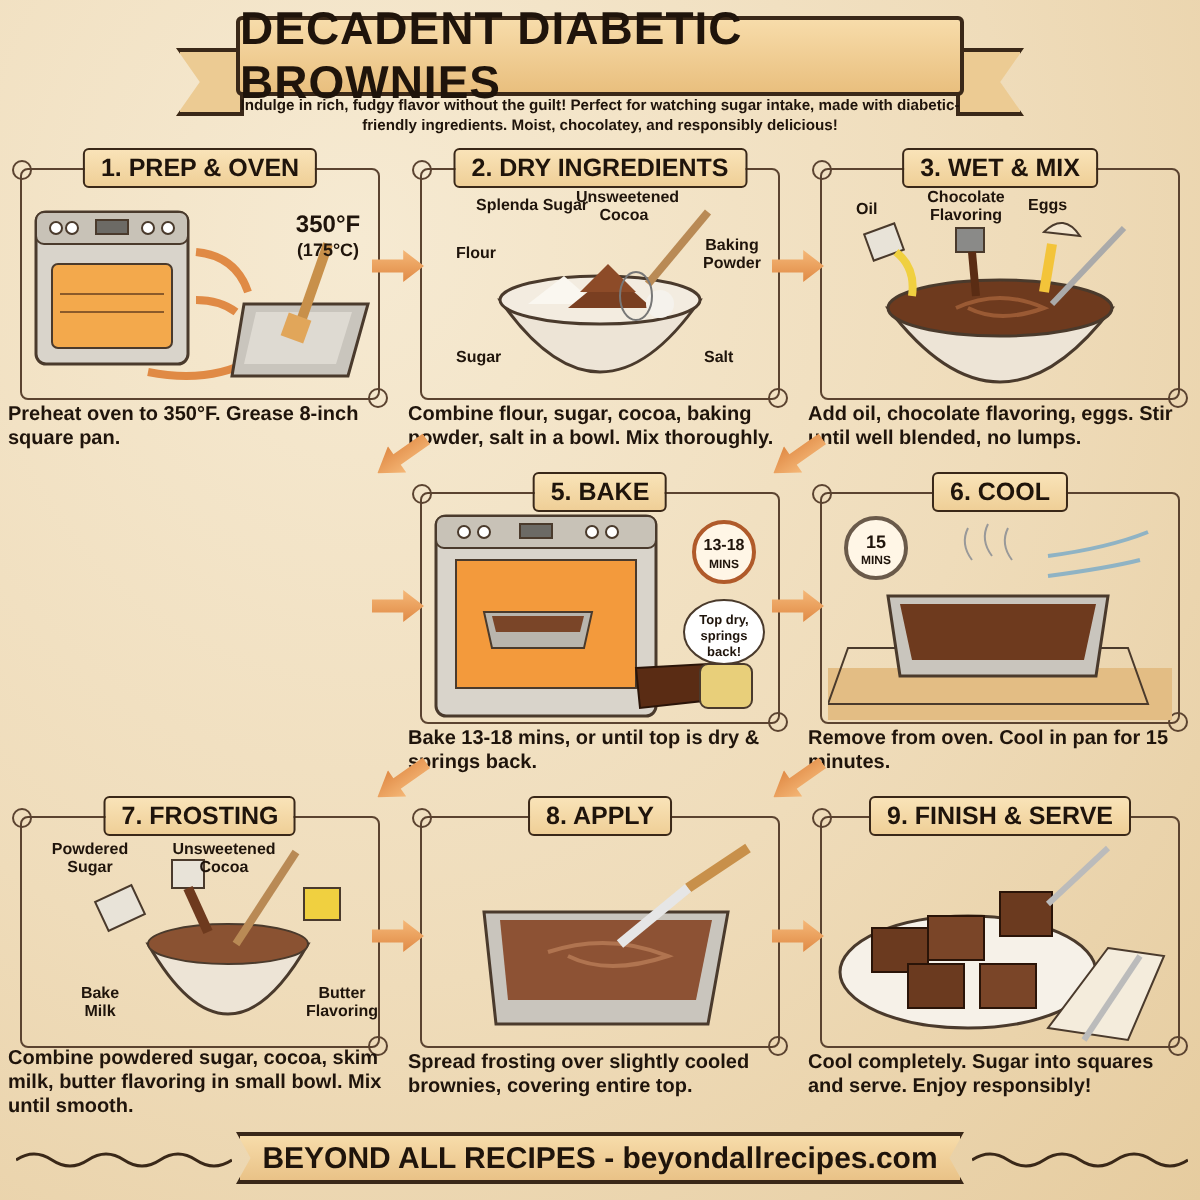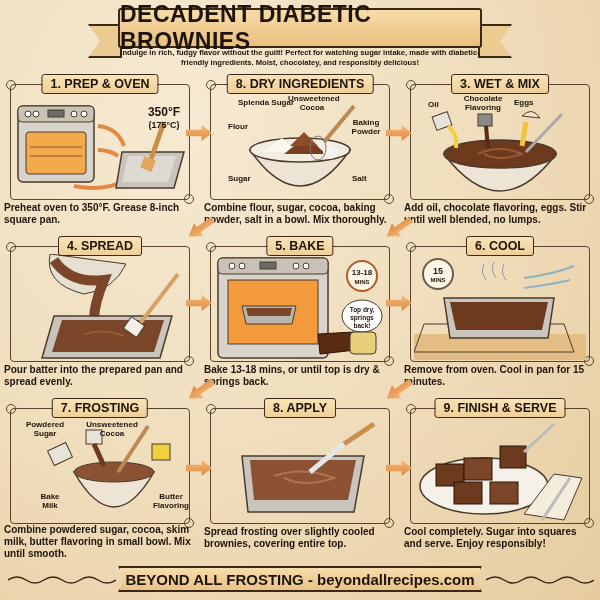--- a/index.html
+++ b/index.html
@@ -121,21 +121,21 @@
       <line x1="150" y1="30" x2="136" y2="70" stroke="#c8904a" stroke-width="5"></line>
       <rect x="128" y="66" width="12" height="12" fill="#e1a65a" transform="rotate(20 134 72)"></rect>
       <text x="150" y="24" font-size="12" font-weight="bold" text-anchor="middle" fill="#1f140b" font-family="Liberation Sans, sans-serif">350°F</text>
       <text x="150" y="36" font-size="9" font-weight="bold" text-anchor="middle" fill="#1f140b" font-family="Liberation Sans, sans-serif">(175°C)</text>
     </svg>
     <div class="caption">Preheat oven to 350°F. Grease 8-inch square pan.</div>
   </div>
 
   <div class="step" style="left:200px;top:0">
     <div class="frame"></div>
-    <div class="step-label">8. DRY INGREDIENTS</div>
+    <div class="step-label">2. DRY INGREDIENTS</div>
     <svg class="illus" viewBox="0 0 172 106">
       <path d="M36 58 Q86 130 136 58 Z" fill="#ede4d6" stroke="#4a3a2c" stroke-width="1.5"></path>
       <ellipse cx="86" cy="58" rx="50" ry="12" fill="#f3ece0" stroke="#4a3a2c" stroke-width="1.5"></ellipse>
       <path d="M50 60 L68 46 L84 60 Z" fill="#faf7f0"></path>
       <path d="M70 62 L92 44 L112 62 Z" fill="#7a3f21"></path>
       <path d="M76 54 L90 40 L104 54 Z" fill="#8d4b28"></path>
       <circle cx="116" cy="60" r="7" fill="#f5f2ec"></circle>
       <line x1="140" y1="14" x2="110" y2="50" stroke="#b98a55" stroke-width="4"></line>
       <ellipse cx="104" cy="56" rx="8" ry="12" fill="none" stroke="#777" stroke-width="1"></ellipse>
     </svg>
@@ -162,34 +162,20 @@
       <path d="M108 24 Q118 14 126 26 Z" fill="#f3e6cf" stroke="#4a3a2c"></path>
       <path d="M112 30 L108 54" stroke="#f3c43a" stroke-width="5"></path>
       <line x1="148" y1="22" x2="112" y2="60" stroke="#aaa" stroke-width="3"></line>
     </svg>
     <div class="lbl" style="left:28px;top:30px">Oil</div>
     <div class="lbl" style="left:62px;top:24px;width:42px">Chocolate Flavoring</div>
     <div class="lbl" style="left:114px;top:28px">Eggs</div>
     <div class="caption">Add oil, chocolate flavoring, eggs. Stir until well blended, no lumps.</div>
   </div>
 
-  <div class="step" style="left:0;top:162px">
-    <div class="frame"></div>
-    <div class="step-label">4. SPREAD</div>
-    <svg class="illus" viewBox="0 0 172 106">
-      <path d="M36 0 Q30 30 70 40 Q100 36 112 10 Z" fill="#e6dfd2" stroke="#4a3a2c"></path>
-      <path d="M40 6 Q56 30 90 26 Q80 50 80 66" stroke="#7a4528" stroke-width="10" fill="none"></path>
-      <polygon points="40,62 158,62 146,104 28,104" fill="#c9c5bd" stroke="#4a3a2c" stroke-width="1.5"></polygon>
-      <polygon points="48,66 150,66 140,98 38,98" fill="#7a4528"></polygon>
-      <path d="M70 80 Q90 74 110 82" stroke="#9a5a34" stroke-width="2" fill="none"></path>
-      <line x1="164" y1="20" x2="124" y2="72" stroke="#d6a164" stroke-width="4"></line>
-      <rect x="112" y="66" width="16" height="14" fill="#f2efe8" stroke="#4a3a2c" transform="rotate(35 120 73)"></rect>
-    </svg>
-    <div class="caption">Pour batter into the prepared pan and spread evenly.</div>
-  </div>
 
   <div class="step" style="left:200px;top:162px">
     <div class="frame"></div>
     <div class="step-label">5. BAKE</div>
     <svg class="illus" viewBox="0 0 172 106">
       <rect x="4" y="4" width="110" height="100" rx="5" fill="#d9d4cb" stroke="#4a3a2c" stroke-width="1.5"></rect>
       <rect x="4" y="4" width="110" height="16" rx="4" fill="#c8c2b7" stroke="#4a3a2c"></rect>
       <circle cx="18" cy="12" r="3" fill="#fff" stroke="#4a3a2c"></circle>
         <circle cx="28" cy="12" r="3" fill="#fff" stroke="#4a3a2c"></circle>
       <rect x="46" y="8" width="16" height="7" fill="#6c6a65" stroke="#4a3a2c"></rect>
@@ -287,18 +273,18 @@
   <div class="arrow-d" style="left:384px;top:312px"></div>
   <div class="arrow-h" style="left:186px;top:390px"></div>
   <div class="arrow-h" style="left:386px;top:390px"></div>
 </div>
 
 <div class="footer">
   <svg class="squiggle" style="left:8px" width="108" height="12" viewBox="0 0 108 12">
     <path d="M0 6 Q9 0 18 6 T36 6 T54 6 T72 6 T90 6 T108 6" stroke="#3a2818" stroke-width="1.5" fill="none"></path>
   </svg>
   <div class="footer-banner">
-    <span>BEYOND ALL FROSTING - beyondallrecipes.com</span>
+    <span>BEYOND ALL RECIPES - beyondallrecipes.com</span>
   </div>
   <svg class="squiggle" style="left:486px" width="108" height="12" viewBox="0 0 108 12">
     <path d="M0 6 Q9 0 18 6 T36 6 T54 6 T72 6 T90 6 T108 6" stroke="#3a2818" stroke-width="1.5" fill="none"></path>
   </svg>
 </div>
 
 </body></html>

